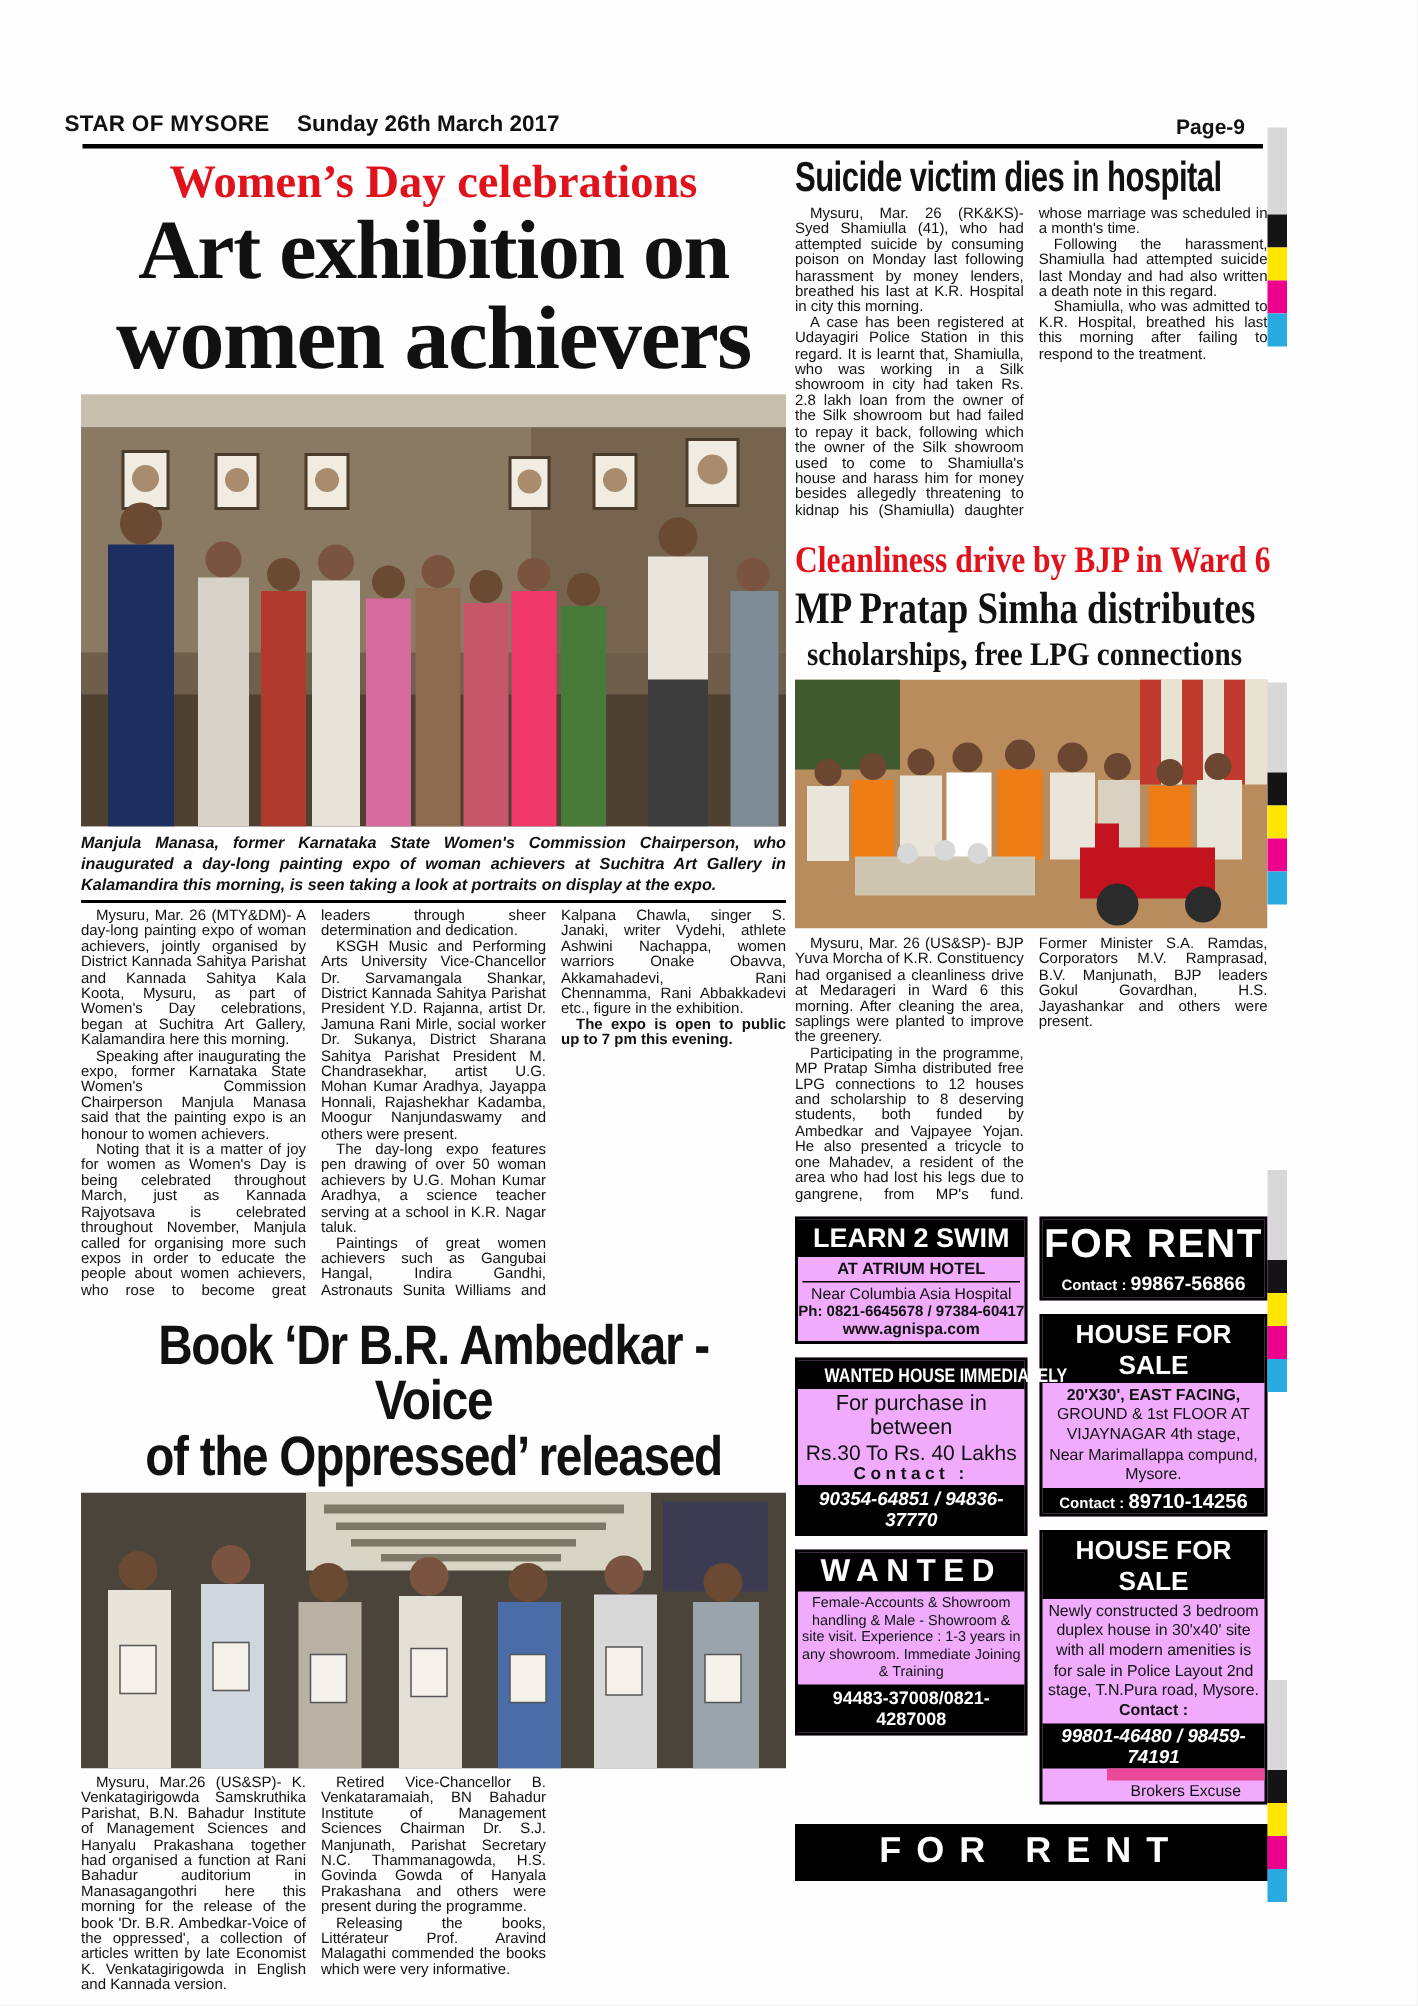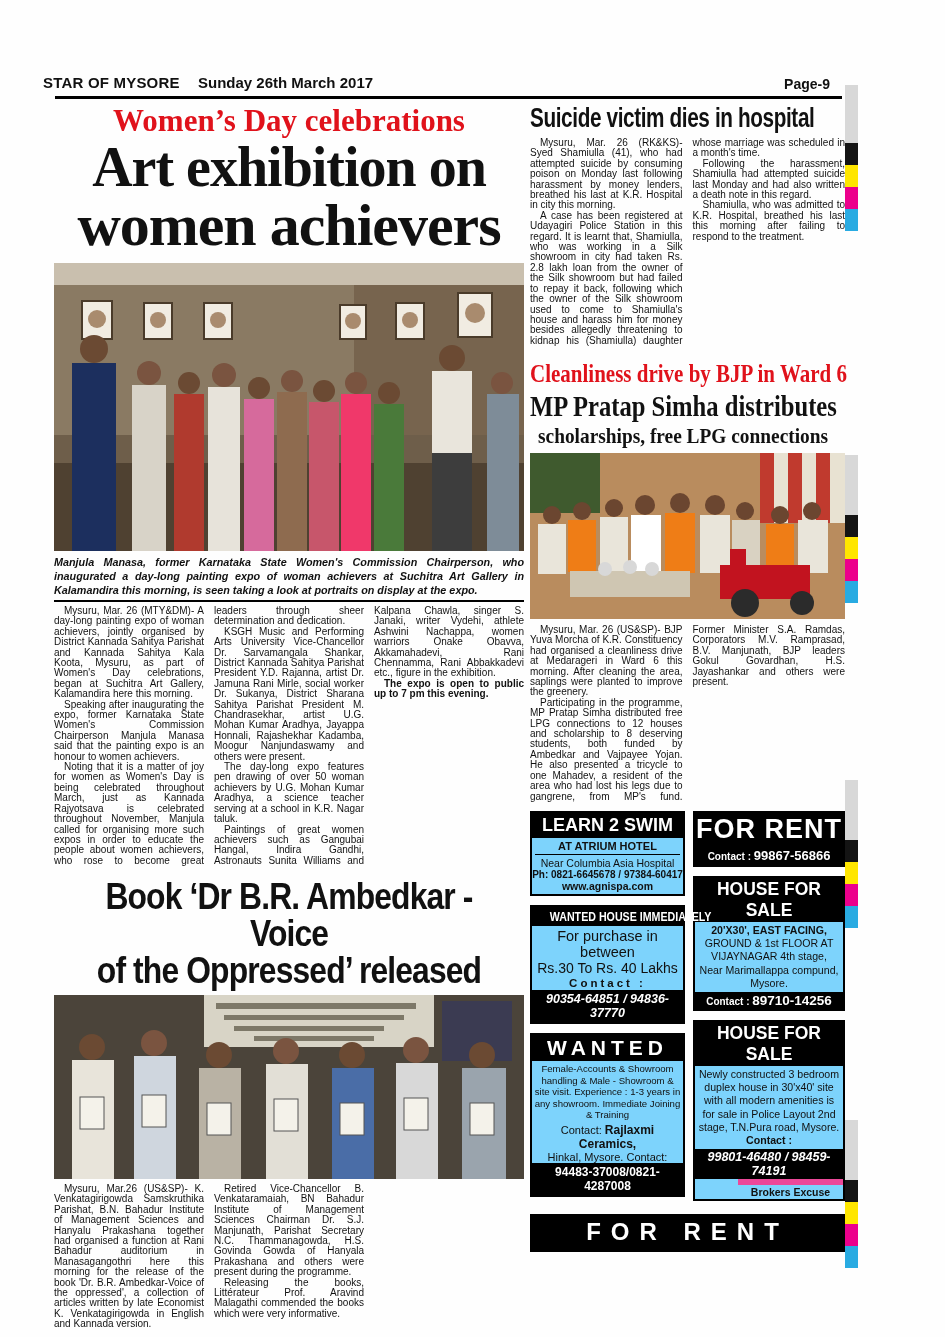--- a/index.html
+++ b/index.html
@@ -42,21 +42,21 @@
   
   .caption{font-size:10.8px;font-weight:bold;font-style:italic;line-height:14px;text-align:justify;
            margin:4px 0 0 0;}
   .cap-rule{height:2px;background:#000;margin:3px 0 4px 0;}
   
   .photo{display:block;}
   
   .ads-row{display:flex;gap:8px;margin-top:6px;}
   .ads-col-l{width:155px;}
   .ads-col-r{width:152px;}
-  .ad{border:2px solid #000;background:#7dd3fc;margin-bottom:9px;}
+  .ad{border:2px solid #000;background:#f0abfc;margin-bottom:9px;}
   .ad-bar{background:#000;color:#fff;text-align:center;font-weight:bold;}
   .condense{display:inline-block;transform:scaleX(.82);transform-origin:center;white-space:nowrap;}
   
   .swim-head{font-size:18px;padding:2px 0;}
   .swim-sub{font-size:11px;font-weight:bold;text-align:center;margin-top:2px;}
   .swim-body{font-size:9.4px;line-height:11.5px;text-align:center;padding:0 2px 2px 2px;}
   .swim-div{border-top:1.5px solid #000;margin:2px 3px;}
   .swim-near{font-size:10.5px;text-align:center;}
   .swim-ph{font-size:10px;font-weight:bold;text-align:center;}
   .swim-web{font-size:10.5px;font-weight:bold;text-align:center;padding-bottom:2px;}
@@ -76,21 +76,21 @@
   .fr-head{font-size:27px;letter-spacing:1px;padding:1px 0;}
   .fr-body{font-size:12.6px;line-height:15.6px;text-align:center;padding:3px 2px;}
   .fr-contact{font-size:13px;padding:2px 0;}
   .fr-contact .small{font-size:10px;}
   
   .hs-head{font-size:17.5px;padding:1px 0;}
   .hs-body{font-size:10.6px;line-height:13.2px;text-align:center;padding:2px 2px;}
   .hs-body .b{font-weight:bold;}
   .hs-contact{font-size:13.5px;padding:1px 0;}
   .hs-contact .small{font-size:10px;}
-  .hs-brokers{font-size:10.5px;font-weight:bold;text-align:center;border-top:6px solid #ec4899;padding:1px 0;margin-left:43px;}
+  .hs-brokers{font-size:10.5px;font-weight:normal;text-align:center;border-top:8px solid #ec4899;padding:1px 0;margin-left:43px;}
   
   .ad-wide{border:3px solid #000;background:#000;margin-top:4px;padding:0 2px 2px 2px;}
   .aw-head{color:#fff;font-weight:bold;font-size:24px;letter-spacing:10px;text-align:center;padding:1px 0;}
   
   .reg-strip{position:absolute;left:845px;width:13px;background:#d8d8d8;}
   .reg-block{position:absolute;left:845px;width:13px;height:22px;}
   .reg-k{background:#141414;}.reg-y{background:#ffe600;}.reg-m{background:#ec008c;}.reg-c{background:#29abe2;}
 </style>
 </head>
 <body>
@@ -310,24 +310,20 @@
           </div>
           <div class="wh-line1">For purchase in between</div>
           <div class="wh-line2">Rs.30 To Rs. 40 Lakhs</div>
           <div class="wh-contact">Contact :</div>
           <div class="ad-bar wh-num">90354-64851 / 94836-37770</div>
         </div>
 
         <div class="ad">
           <div class="ad-bar wj-head">WANTED</div>
           <div class="wj-body">Female-Accounts &amp; Showroom handling &amp; Male - Showroom &amp; site visit. Experience : 1-3 years in any showroom. Immediate Joining &amp; Training</div>
-          <div class="wj-contact">
-            <span>Contact: </span><b>Rajlaxmi Ceramics,</b><br>
-            <span>Hinkal, Mysore. Contact:</span>
-          </div>
           <div class="ad-bar wj-num">94483-37008/0821-4287008</div>
         </div>
 
       </div>
 
       <div class="ads-col-r">
 
         <div class="ad">
           <div class="ad-bar fr-head">FOR RENT</div>
           <div class="ad-bar fr-contact">

